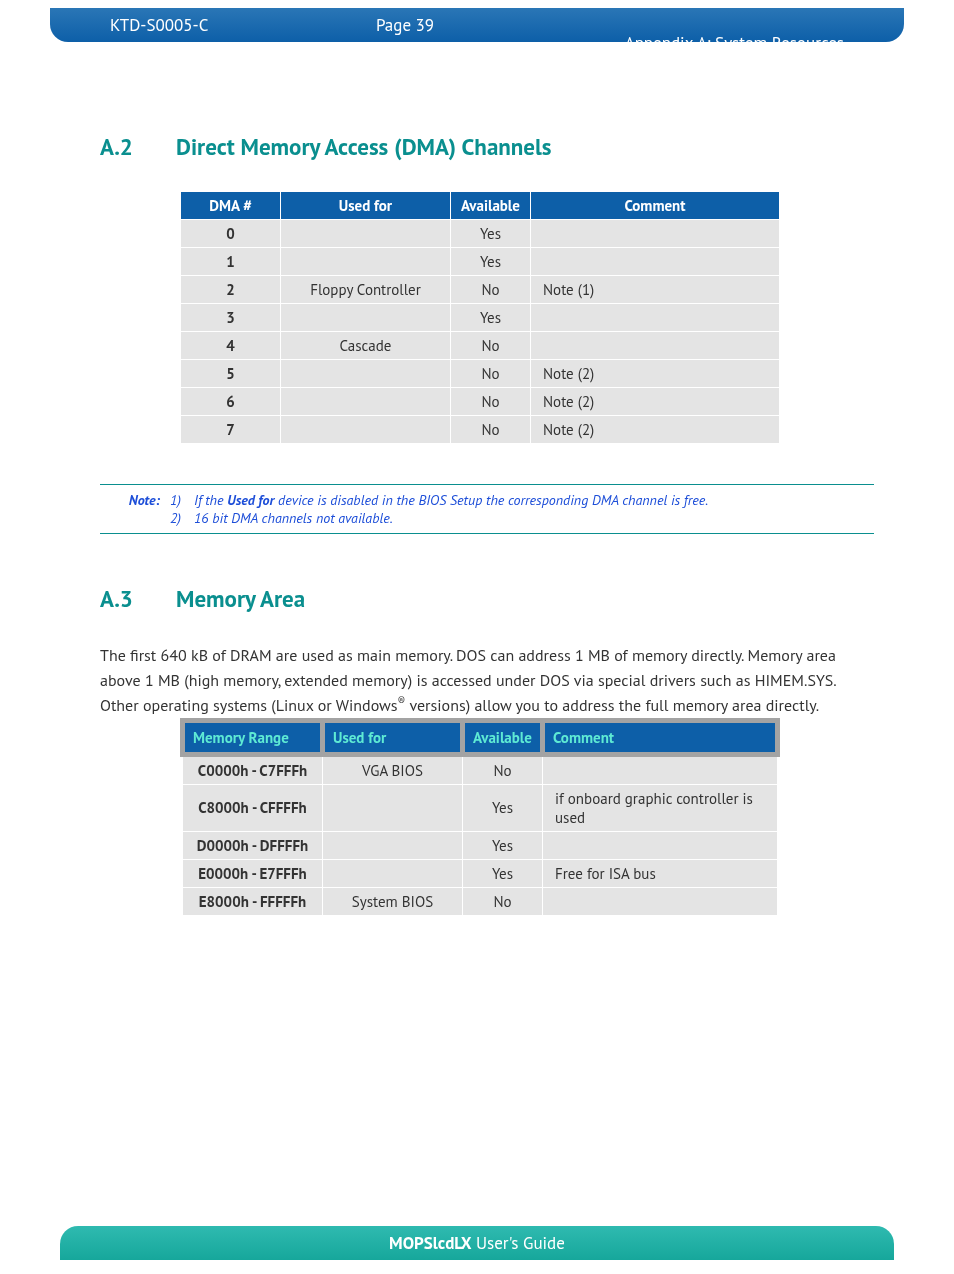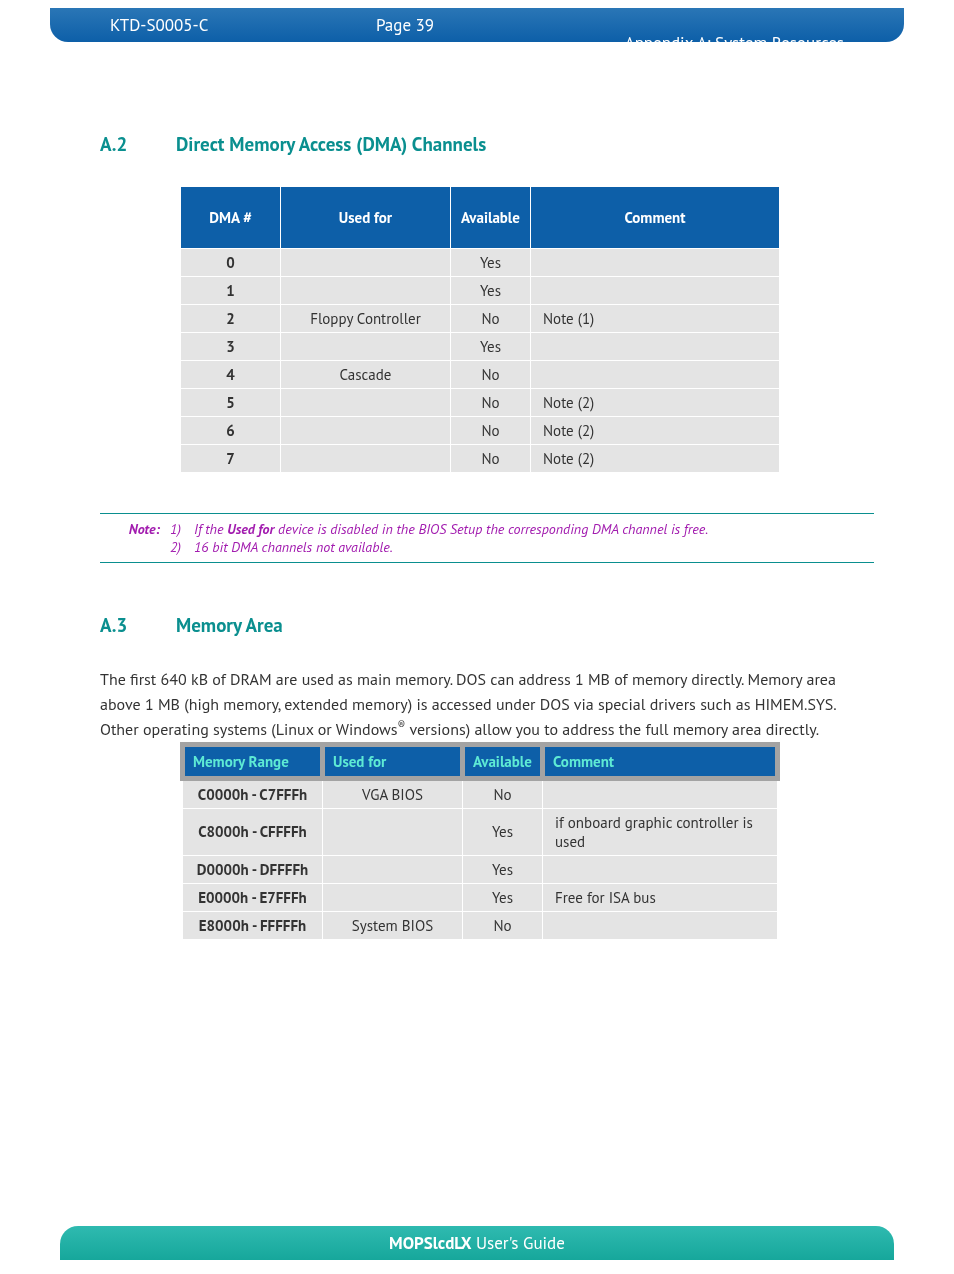--- a/index.html
+++ b/index.html
@@ -21,37 +21,37 @@
     color: #fff;
     font-size: 17px;
     padding: 12px 60px;
   }
   .header-left { flex: 0 0 220px; }
   .header-mid { flex: 0 0 150px; text-align: center; }
   .header-right { flex: 1; text-align: right; margin-top: 36px; }
   .page-body { padding: 90px 80px 0 100px; }
   .sec-heading {
     color: #0a8f8f;
-    font-size: 19px;
+    font-size: 23px;
     font-weight: bold;
     margin-bottom: 30px;
     display: flex;
   }
   .sec-num { width: 76px; display: inline-block; }
   table.data {
     border-collapse: collapse;
     margin: 0 auto 40px 80px;
     font-size: 15px;
     width: 600px;
   }
   table.data th {
     background: #0d5fa8;
     color: #fff;
     font-weight: bold;
-    padding: 21px 8px;
+    padding: 4px 8px;
     border: 1px solid #fff;
     text-align: center;
   }
   table.data td {
     background: #e4e4e4;
     padding: 4px 8px;
     border: 1px solid #fff;
     text-align: center;
     color: #333;
   }
@@ -59,21 +59,21 @@
   table.data .col-used { width: 170px; }
   table.data .col-avail { width: 80px; }
   table.data .col-comment { text-align: left; padding-left: 12px; }
   .note-block {
     border-top: 1px solid #0a8f8f;
     border-bottom: 1px solid #0a8f8f;
     padding: 6px 0;
     margin: 20px 0 50px 0;
     display: flex;
     font-size: 14px;
-    color: #a21caf;
+    color: #1d4ed8;
     font-style: italic;
   }
   .note-label { width: 70px; font-weight: bold; font-style: italic; text-align: right; padding-right: 10px;}
   .note-lines { flex: 1; }
   .note-line { display: flex; }
   .note-num { width: 24px; }
   .note-text strong { font-weight: bold; }
   .para {
     font-size: 16px;
     line-height: 1.55;

